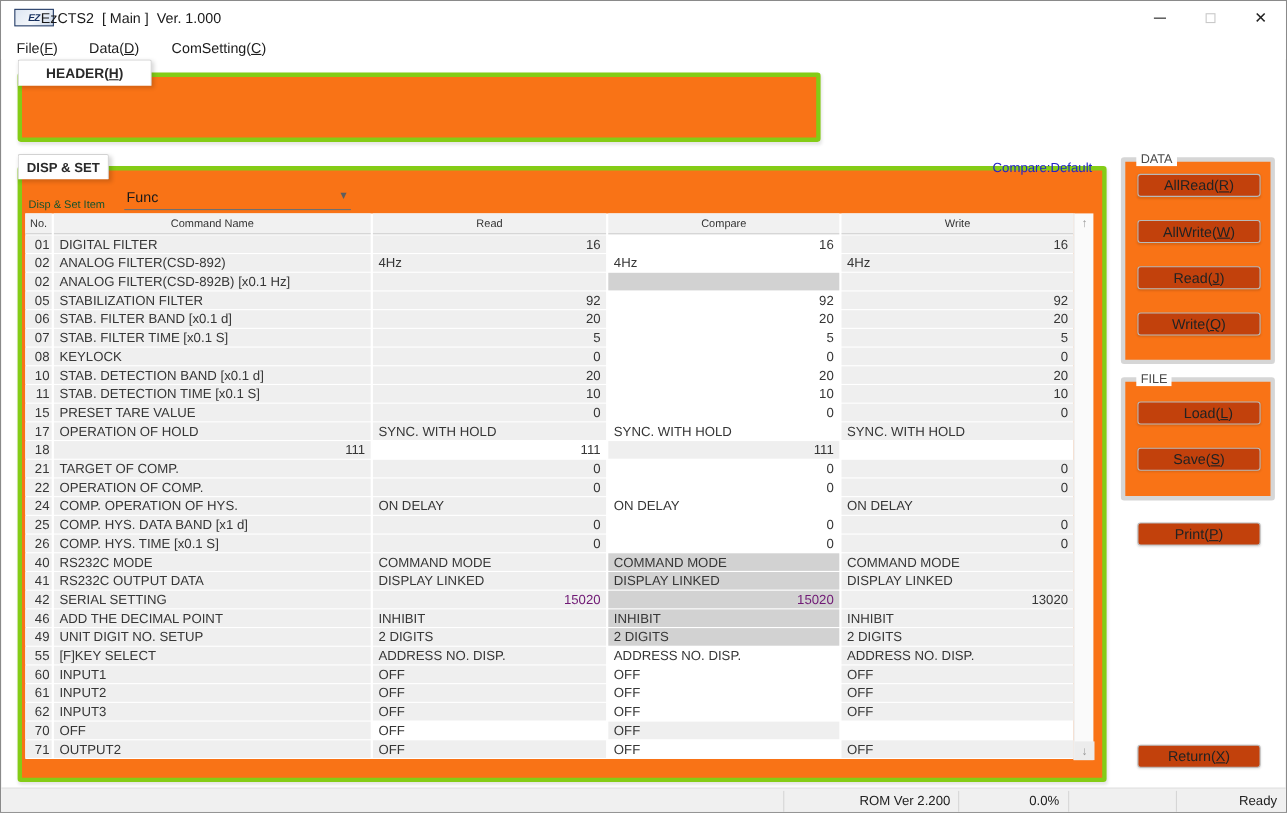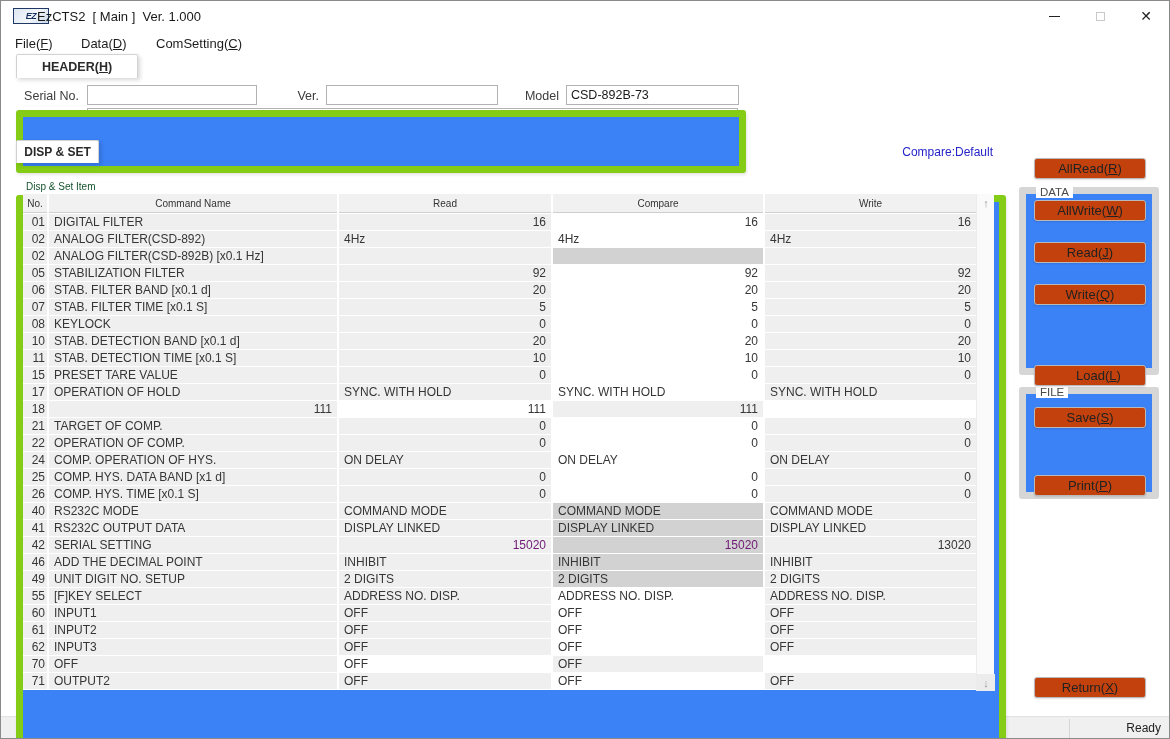--- a/index.html
+++ b/index.html
@@ -30,23 +30,22 @@
   .menu-file { left:10px; } .menu-data { left:76px; } .menu-com { left:151px; }
   
   .tab {
     position:absolute; background:#fff; border:1px solid #d2d2d2; border-bottom:none;
     box-shadow:2px 2px 4px rgba(0,0,0,0.16); z-index:3;
     display:flex; align-items:center; justify-content:center;
     font-size:12.5px; font-weight:600; color:#2a2a2a; border-radius:2px 2px 0 0;
   }
   .header-tab { left:15px; top:53px; width:122px; height:24px; }
   .groupbox {
-    position:absolute; background:#3b82f6; border:7px solid #84cc16; border-radius:3px;
+    position:absolute; background:#f97316; border:4px solid #84cc16; border-radius:3px;
     box-shadow:1px 2px 3px rgba(0,0,0,0.10);
-    margin-top:44px;
   }
   .header-box { left:15px; top:65px; width:730px; height:63px; z-index:2; }
   .fld-label { position:absolute; font-size:12.5px; color:#3c3c3c; text-align:right; }
   .fld-input {
     position:absolute; height:20px; border:1px solid #b2b2b2; background:#fff;
     font-family:"Liberation Sans",sans-serif; font-size:12.5px; color:#1a1a1a; padding:0 4px; outline:none;
   }
   .lbl-serial { left:14px; top:88px; width:64px; }
   .inp-serial { left:86px; top:84px; width:170px; }
   .lbl-ver { left:276px; top:88px; width:42px; }
@@ -144,20 +143,24 @@
   <input class="fld-input inp-ver" value="" style="">
   <div class="fld-label lbl-model">Model</div>
   <input class="fld-input inp-model" value="CSD-892B-73" style="">
   <div class="fld-label lbl-memo">Memo</div>
   <input class="fld-input inp-memo" value="" style="">
 
   <div class="tab dispset-tab">DISP &amp; SET</div>
   <div class="groupbox dispset-box"></div>
   <div class="compare-default">Compare:Default</div>
   <div class="item-label">Disp &amp; Set Item</div>
+  <div class="combo">
+    <span>Func</span>
+    <span class="combo-arrow">▾</span>
+  </div>
 
   <div class="tableWrap">
     <div class="thead">
       <div class="hcell">No.</div>
       <div class="hcell">Command Name</div>
       <div class="hcell">Read</div>
       <div class="hcell">Compare</div>
       <div class="hcell">Write</div>
     </div>
     <div>

